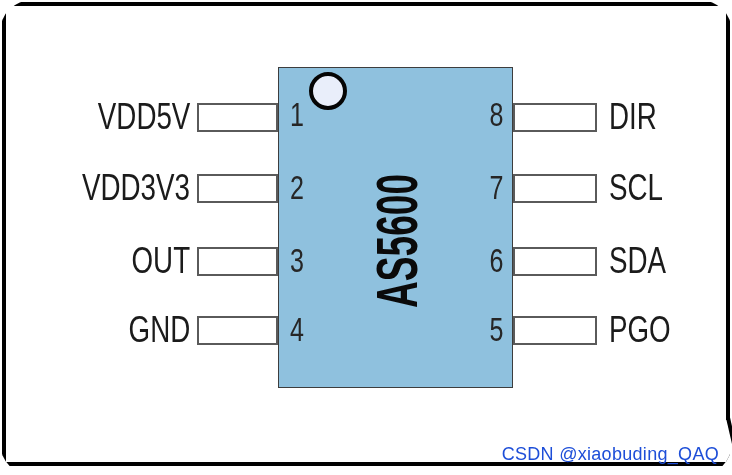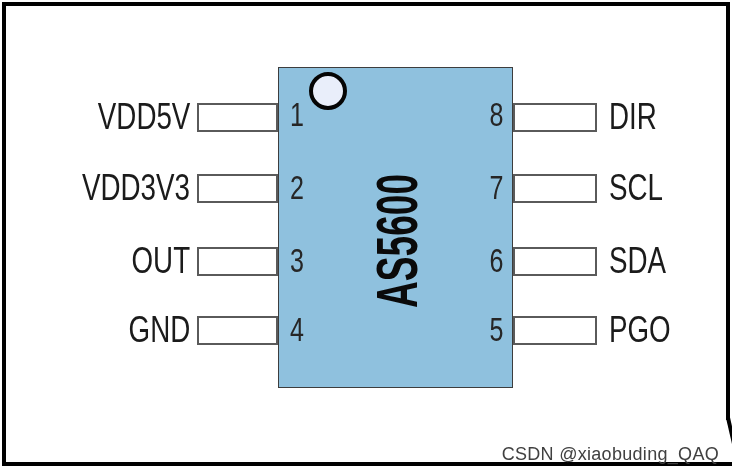--- a/index.html
+++ b/index.html
@@ -1,18 +1,19 @@
 <!DOCTYPE html>
 <html><head>
 <meta charset="utf-8">
 <style>
   html,body{margin:0;padding:0;background:#fff;}
   .canvas{
     position:relative;width:732px;height:475px;background:#ffffff;overflow:hidden;
     font-family:"Liberation Sans", sans-serif;
+    border-radius:32px;
   }
   
   .frame{
     position:absolute;left:2px;top:2px;width:728px;height:464px;
     border:4px solid #000;box-sizing:border-box;
   }
   .frame-bottom-ext{position:absolute;left:726px;top:462px;width:6px;height:4px;background:#000;}
   .frame-erase{position:absolute;left:725px;top:420px;width:7px;height:42px;background:#fff;}
   .frame-tail{
     position:absolute;left:726px;top:418px;width:4px;height:30px;background:#000;
@@ -42,21 +43,21 @@
   .pn{position:absolute;font-size:33px;line-height:34px;height:34px;color:#262626;}
   .pn-left{left:290px;transform:scaleX(0.76);transform-origin:0 50%;}
   .pn-right{right:229px;transform:scaleX(0.76);transform-origin:100% 50%;}
   
   .pb{position:absolute;width:81px;height:29px;background:#ffffff;border:2px solid #5a5a5a;box-sizing:border-box;}
   .pb-left{left:197px;}
   .pb-right{left:513px;width:84px;}
   
   .watermark{
     position:absolute;right:13px;top:444px;font-size:18px;letter-spacing:0.3px;
-    color:#404040;white-space:nowrap;
+    color:#1d4ed8;white-space:nowrap;
   }
 </style>
 </head>
 <body>
 
 <div class="canvas">
 
   <div class="frame"></div>
   <div class="frame-bottom-ext"></div>
   <div class="frame-erase"></div>

